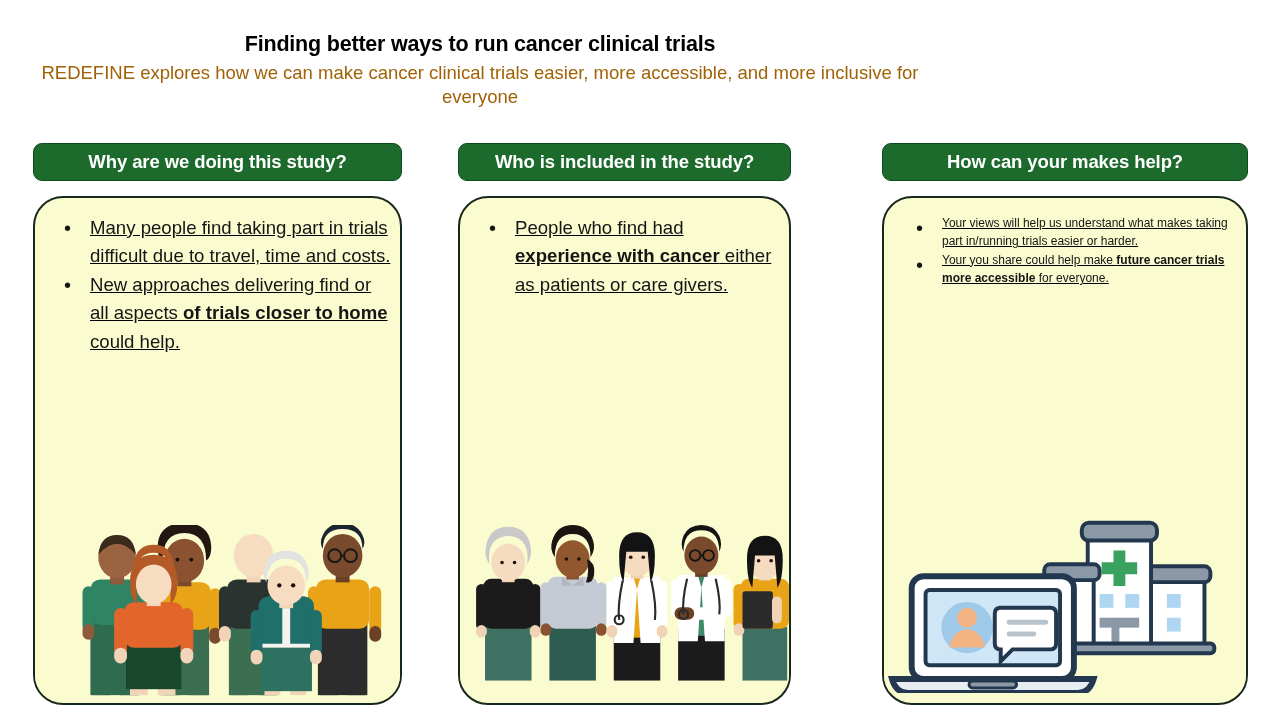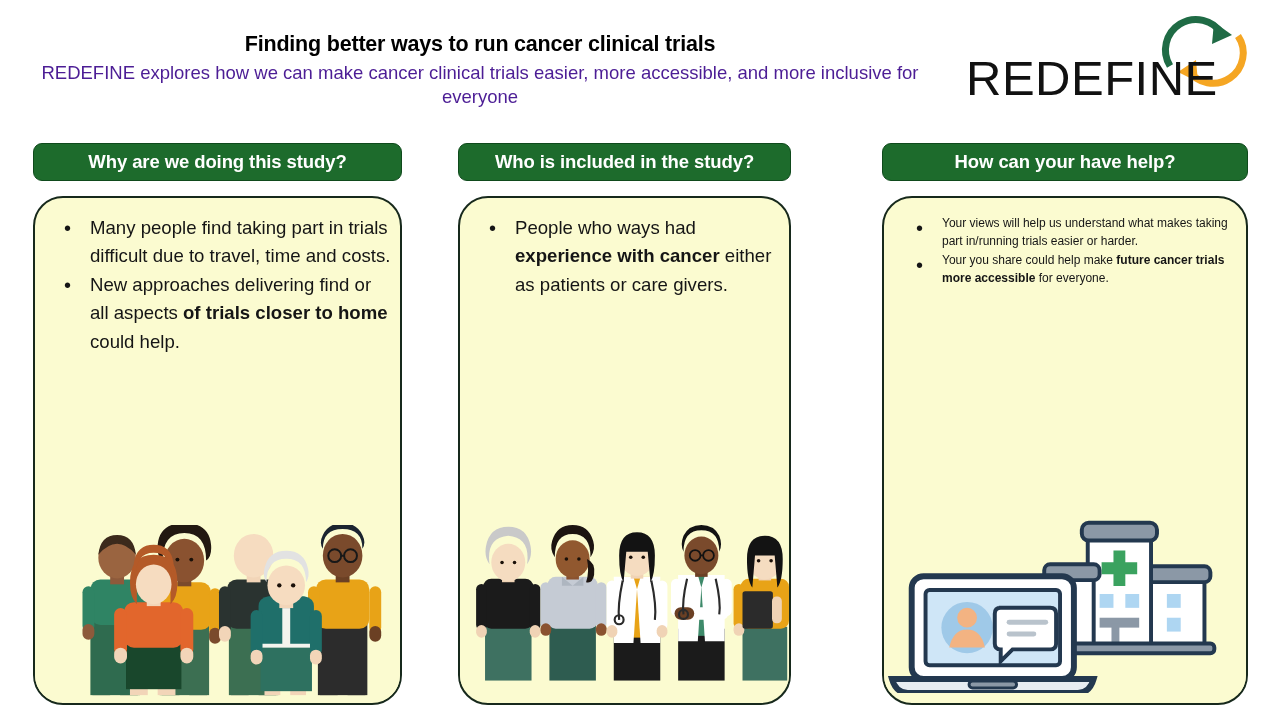--- a/index.html
+++ b/index.html
@@ -15,21 +15,21 @@
   .header-block {
     position: absolute; left: 0; top: 32px; width: 960px;
     text-align: center;
   }
   .deck-title {
     font-size: 21.5px; font-weight: bold; color: #000;
     letter-spacing: -0.2px; line-height: 1.18;
   }
   .deck-subtitle {
     margin-top: 4px;
-    font-size: 18.5px; font-weight: normal; color: #4c1d95;
+    font-size: 18.5px; font-weight: normal; color: #a16207;
     line-height: 1.28; padding: 0 36px;
   }
 
   
   .logo {
     position: absolute; right: 22px; top: 8px;
     width: 300px; height: 104px;
   }
   .logo-wordmark {
     position: absolute; left: 8px; bottom: 6px;
@@ -55,21 +55,21 @@
 
   .col-card {
     position: absolute; top: 53px; left: 0;
     width: 100%; height: 509px;
     background: #fbfbd0;
     border: 2px solid #17291c;
     border-radius: 30px;
     overflow: hidden;
   }
 
-  .bullets { position: relative; padding: 16px 6px 0 24px; list-style: none; }
+  .bullets { position: relative; padding: 16px 6px 0 24px; list-style: none; text-decoration: underline; }
   .bullets li {
     position: relative;
     font-size: 18.6px; line-height: 1.53; color: #151515;
     padding-left: 31px; margin-bottom: 0px;
   }
   .bullets li::before {
     content: "\2022";
     position: absolute; left: 5px; top: -1px;
     font-size: 20px; line-height: 1.53; color: #151515;
   }
@@ -88,33 +88,20 @@
 </head>
 <body>
 
 <div class="page">
 
   <div class="header-block">
     <div class="deck-title">Finding better ways to run cancer clinical trials</div>
     <div class="deck-subtitle">REDEFINE explores how we can make cancer clinical trials easier, more accessible, and more inclusive for everyone</div>
   </div>
 
-  <div class="logo">
-    <div class="logo-mark">
-      <svg viewBox="0 0 96 84" xmlns="http://www.w3.org/2000/svg">
-
-        <path d="M16 58 A30 30 0 0 1 68 26" fill="none" stroke="#1f6b45" stroke-width="7" stroke-linecap="butt"></path>
-        <polygon points="60,14 78,27 58,36" fill="#1f6b45"></polygon>
-
-        <path d="M84 28 A30 30 0 0 1 34 62" fill="none" stroke="#f5a623" stroke-width="7" stroke-linecap="butt"></path>
-        <polygon points="42,52 24,64 44,74" fill="#f5a623"></polygon>
-      </svg>
-    </div>
-    <div class="logo-wordmark">REDEFINE</div>
-  </div>
 
   <div class="columns">
 
     <div class="col col-0">
       <div class="col-pill">Why are we doing this study?</div>
       <div class="col-card">
         <ul class="bullets">
           <li><span><span>Many people find taking part in trials difficult due to travel, time and costs.</span></span></li>
           <li><span><span>New approaches delivering find or all aspects </span><b>of trials closer to home</b><span> could help.</span></span></li>
         </ul>
@@ -216,21 +203,21 @@
             </g>
           </svg>
         </div>
       </div>
     </div>
 
     <div class="col col-1">
       <div class="col-pill">Who is included in the study?</div>
       <div class="col-card">
         <ul class="bullets">
-          <li><span><span>People who ways had </span><b>experience with cancer</b><span> either as patients or care givers.</span></span></li>
+          <li><span><span>People who find had </span><b>experience with cancer</b><span> either as patients or care givers.</span></span></li>
         </ul>
         <div class="art art-staff">
           <svg viewBox="0 0 368 178" xmlns="http://www.w3.org/2000/svg">
             <rect x="0" y="0" width="368" height="178" fill="#fbfbd0"></rect>
 
             <g>
               <rect x="28" y="112" width="52" height="62" fill="#3e7161"></rect>
               <rect x="26" y="60" width="56" height="56" rx="9" fill="#1b1b1b"></rect>
               <rect x="18" y="66" width="12" height="52" rx="6" fill="#1b1b1b"></rect>
               <rect x="78" y="66" width="12" height="52" rx="6" fill="#1b1b1b"></rect>
@@ -308,21 +295,21 @@
               <path d="M321 38 q0 -26 20 -26 q20 0 20 26 q0 24 -6 32 l-3 -36 l-22 0 l-3 36 q-6 -8 -6 -32z" fill="#131313"></path>
               <circle cx="334" cy="40" r="2" fill="#1a1008"></circle>
                 <circle cx="348" cy="40" r="2" fill="#1a1008"></circle>
             </g>
           </svg>
         </div>
       </div>
     </div>
 
     <div class="col col-2">
-      <div class="col-pill">How can your have help?</div>
+      <div class="col-pill">How can your makes help?</div>
       <div class="col-card">
         <ul class="bullets">
           <li><span><span>Your views will help us understand what makes taking part in/running trials easier or harder.</span></span></li>
           <li><span><span>Your you share could help make </span><b>future cancer trials more accessible</b><span> for everyone.</span></span></li>
         </ul>
         <div class="art art-telehealth">
           <svg viewBox="0 0 366 192" xmlns="http://www.w3.org/2000/svg">
             <rect x="0" y="0" width="366" height="192" fill="#fbfbd0"></rect>
 
             <g>

